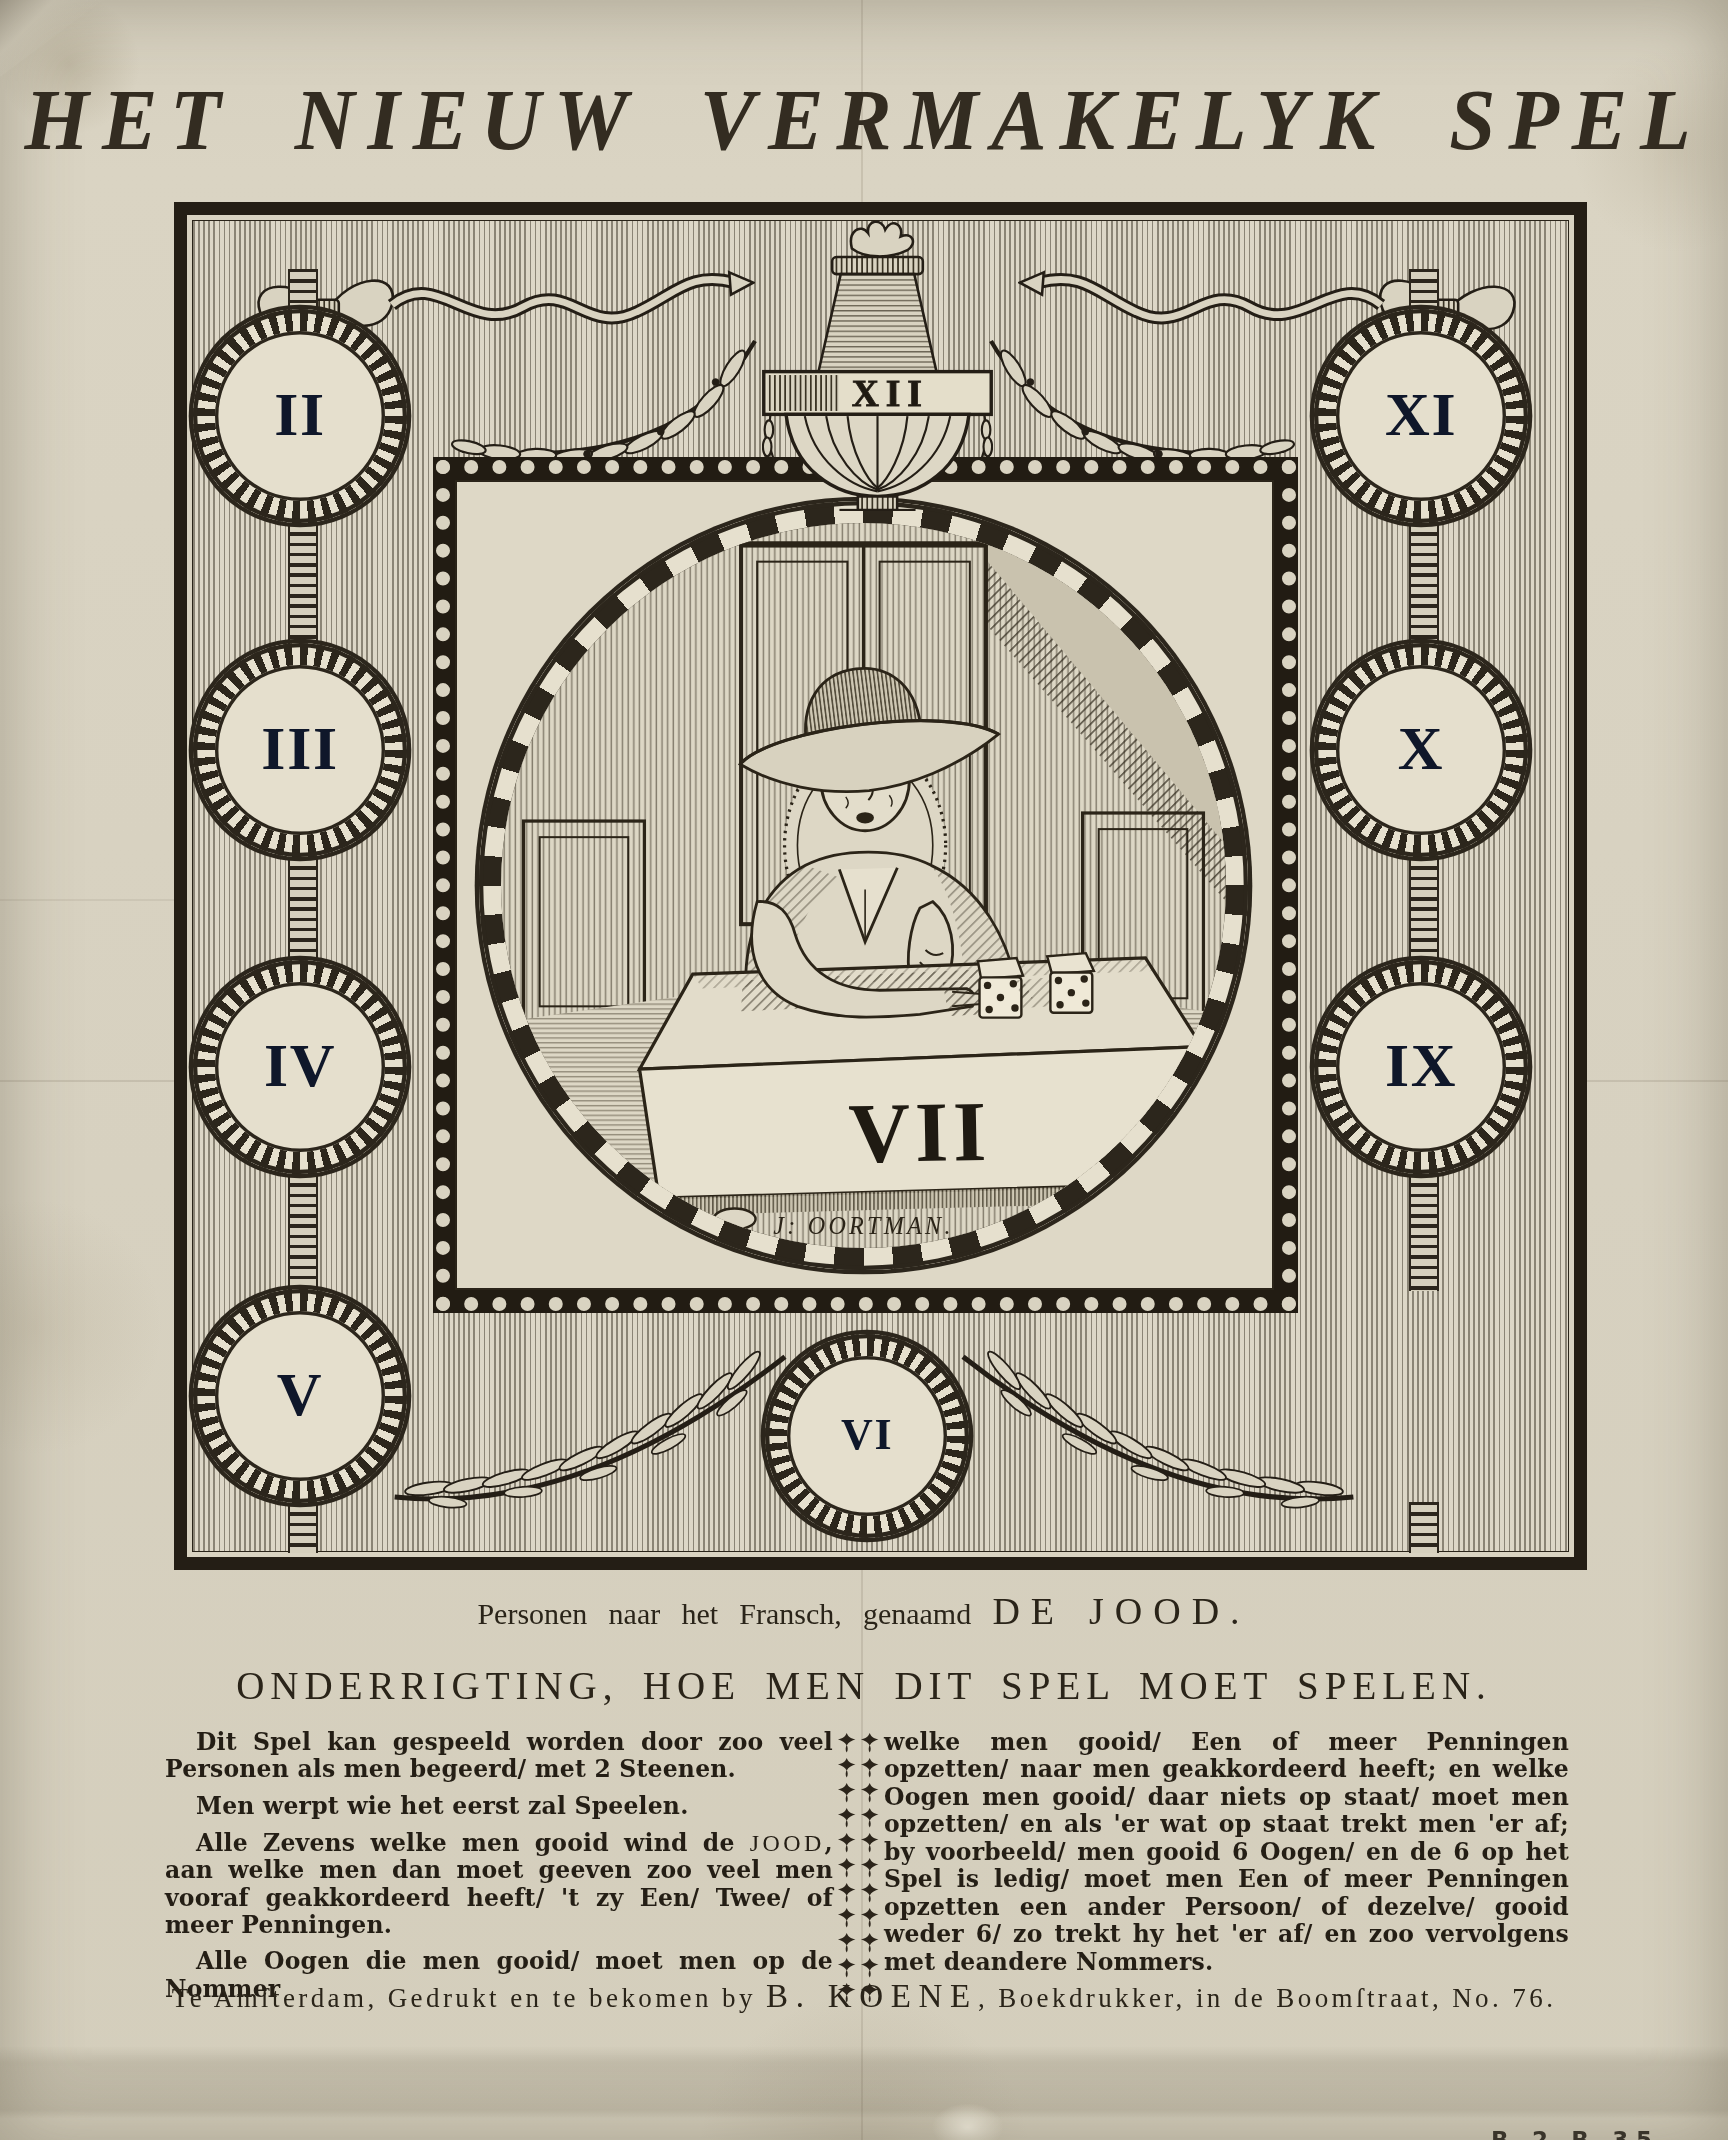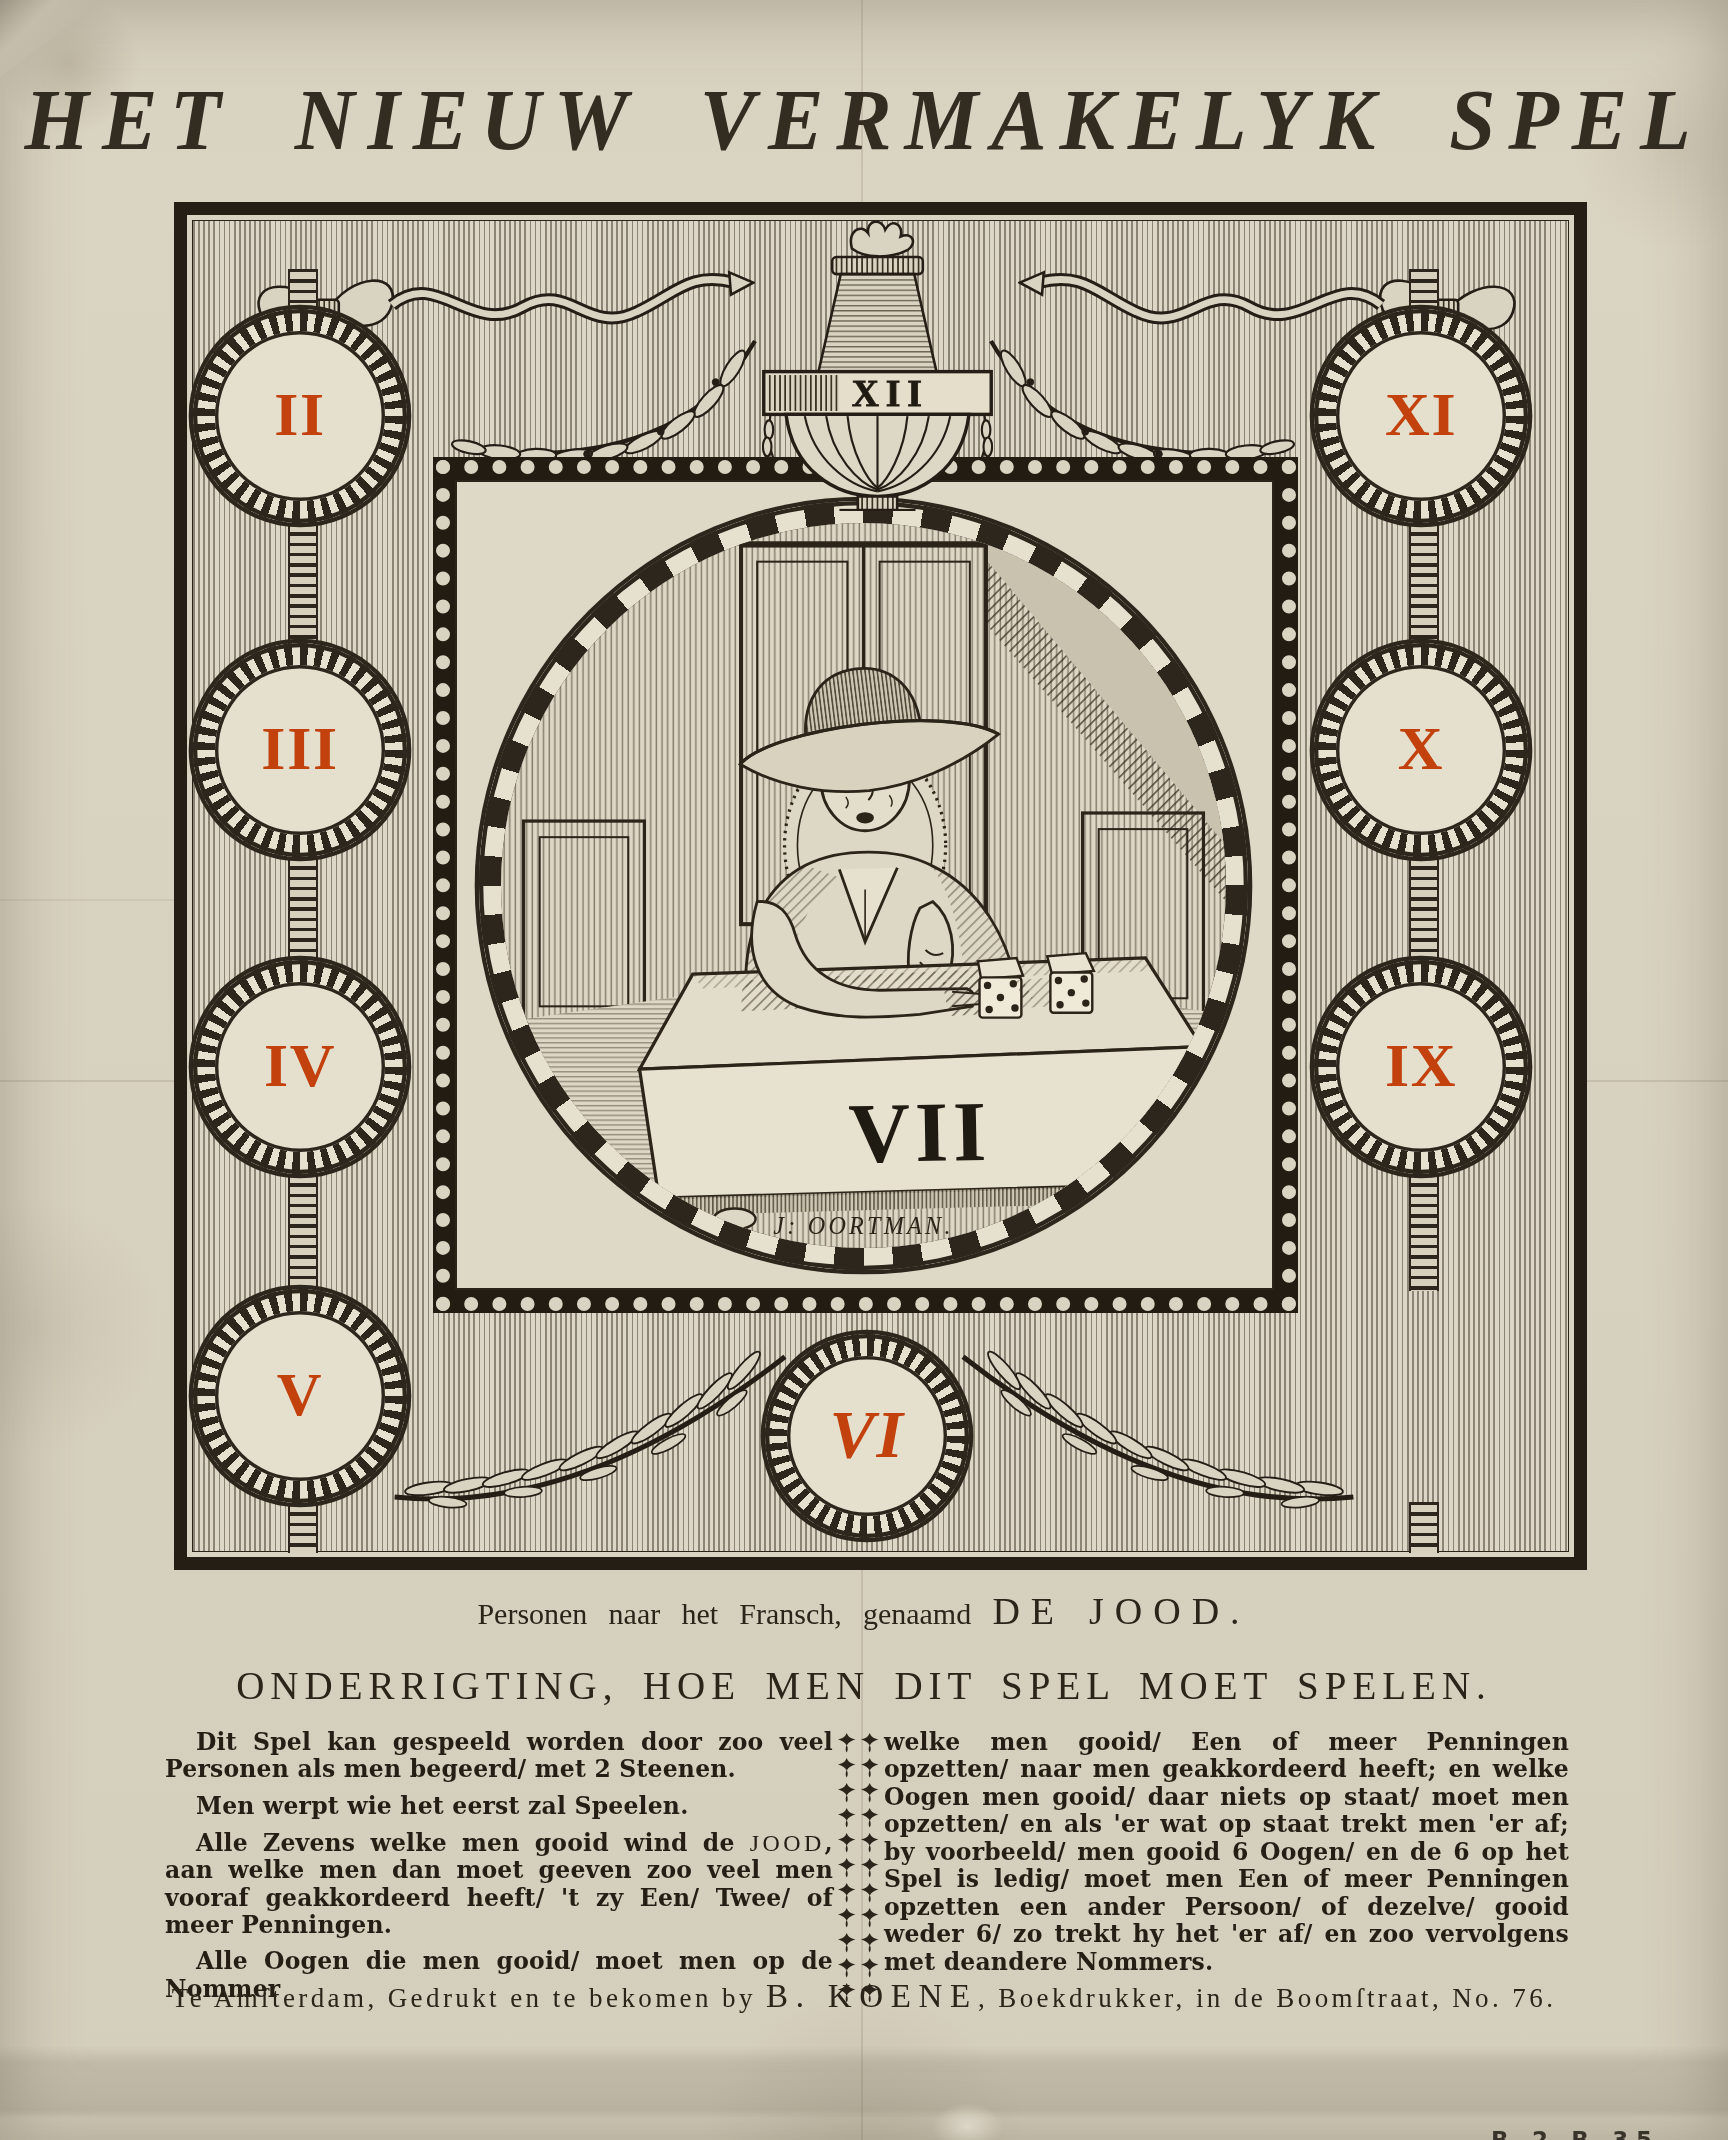--- a/index.html
+++ b/index.html
@@ -46,23 +46,23 @@
   .rope-inner{position:absolute;border-radius:50%;overflow:hidden;background:#ddd7c5;
     box-shadow:inset 0 0 0 3.4px #2c261c;}
   .rope.center{left:22px;top:19px;width:769px;height:769px;}
   .rope.center .rope-inner{inset:22px;}
   .scene{position:absolute;inset:0;width:100%;height:100%;}
 
   
   .num-circle{position:absolute;width:214px;height:214px;}
   .num-circle .rope{inset:0;}
   .num-circle .rope-inner{inset:22px;display:flex;align-items:center;justify-content:center;background:#e5dfcd;}
-  .numeral{font-weight:bold;font-size:62px;letter-spacing:1.7px;color:#c2410c;transform:translateY(-1.7px);}
+  .numeral{font-weight:bold;font-size:62px;letter-spacing:1.7px;color:#0f172a;transform:translateY(-1.7px);}
   .vi-circle{width:204px;height:204px;}
-  .vi-circle .numeral{font-size:68px;font-style:italic;}
+  .vi-circle .numeral{font-size:44px;}
   
   .rod{position:absolute;width:26px;border-left:2.6px solid #2c261c;border-right:2.6px solid #2c261c;
     background:repeating-linear-gradient(180deg,#2c261c 0 3.4px,#d6d0bd 3.4px 10.3px);}
 
   
   .deco{position:absolute;}
   .mirror{transform:scaleX(-1);}
 
   
   .caption{position:absolute;left:0;top:1589px;width:100%;text-align:center;color:#2a2419;

